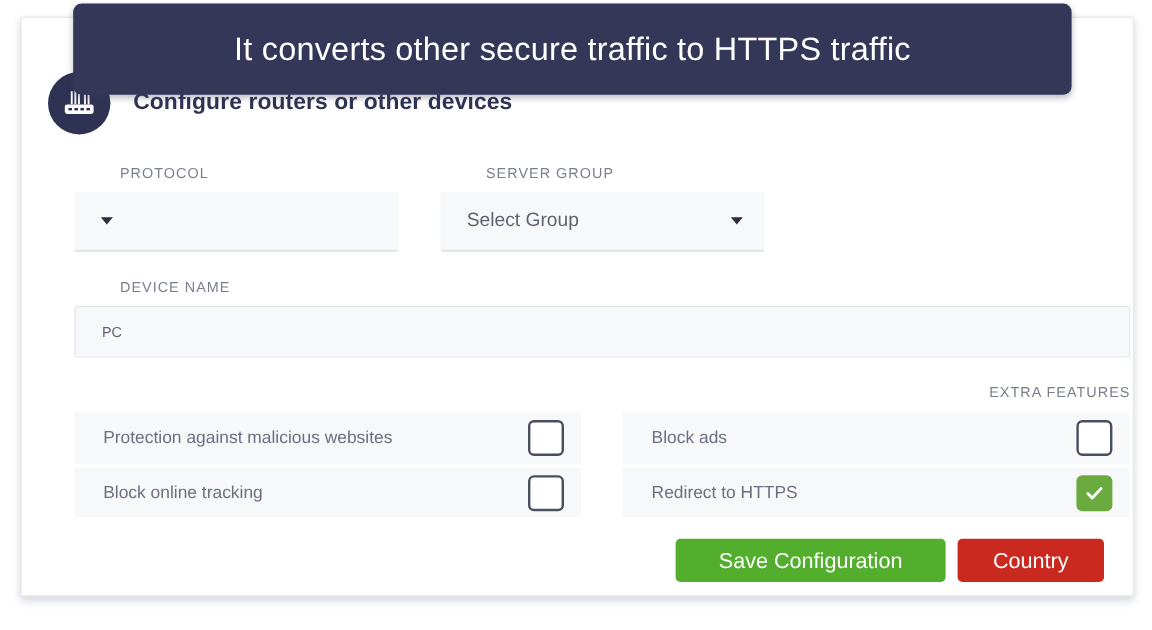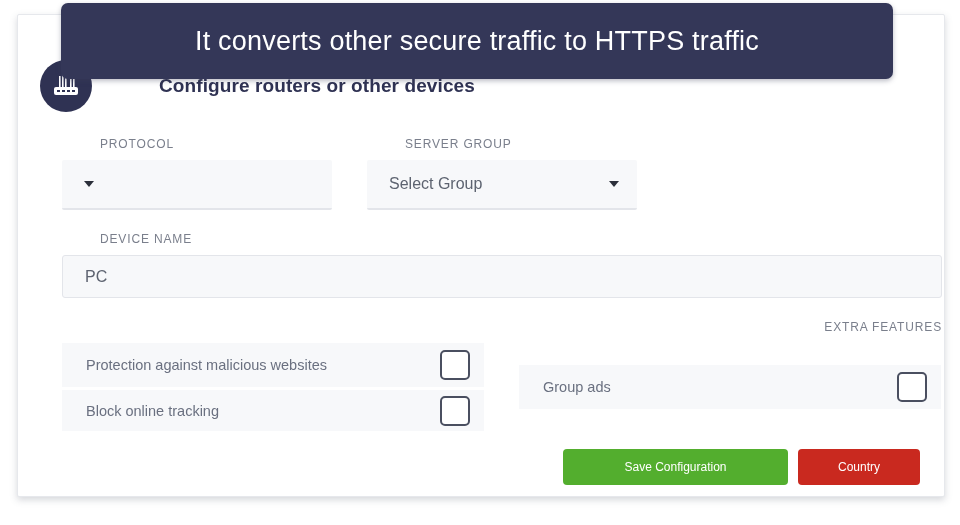--- a/index.html
+++ b/index.html
@@ -30,21 +30,20 @@
   }
 
   
   .card-header {
     position: absolute;
     left: 22px;
     top: 44px;
     height: 54px;
     display: flex;
     align-items: center;
-    gap: 48px;
   }
   .router-badge {
     width: 52px;
     height: 52px;
     border-radius: 50%;
     background: #2f3253;
     display: flex;
     align-items: center;
     justify-content: center;
     flex: 0 0 auto;
@@ -136,21 +135,21 @@
     background: #f7f8fa;
     border: 1px solid #e3e5ea;
     border-radius: 3px;
     display: flex;
     align-items: center;
     padding: 0 22px;
     box-sizing: border-box;
     width: 880px;
   }
   .text-input-value {
-    font-size: 16px;
+    font-size: 12px;
     color: #5d6370;
   }
 
   .extra-label { margin-top: 22px; text-align: right; }
 
   
   .features {
     display: flex;
     gap: 35px;
     margin-top: 4px;
@@ -197,21 +196,21 @@
     right: 24px;
     top: 434px;
     display: flex;
     gap: 10px;
     align-items: center;
   }
   .btn {
     height: 36px;
     border-radius: 4px;
     color: #ffffff;
-    font-size: 12px;
+    font-size: 18px;
     display: flex;
     align-items: center;
     justify-content: center;
     padding: 0 20px;
     box-sizing: border-box;
     white-space: nowrap;
     cursor: pointer;
   }
   .btn-save { background: #53ae2e; min-width: 225px; }
   .btn-cancel { background: #c9291f; min-width: 122px; }
@@ -282,23 +281,31 @@
         <div class="feature-row">
           <span class="feature-name">Block online tracking</span>
           <span class="checkbox">
             
           </span>
         </div>
       </div>
 
       <div class="feature-col">
         <div class="feature-row">
-          <span class="feature-name">Group ads</span>
+          <span class="feature-name">Block ads</span>
           <span class="checkbox">
             
+          </span>
+        </div>
+        <div class="feature-row">
+          <span class="feature-name">Redirect to HTTPS</span>
+          <span class="checkbox checked">
+            <svg class="tick" width="16" height="16" viewBox="0 0 16 16" aria-hidden="true">
+              <path d="M2.5 8.3 L6.2 12 L13.5 4.2" stroke="#ffffff" stroke-width="2.4" fill="none" stroke-linecap="round" stroke-linejoin="round"></path>
+            </svg>
           </span>
         </div>
       </div>
 
     </div>
   </div>
 
   <div class="actions">
     <div class="btn btn-save">Save Configuration</div>
     <div class="btn btn-cancel">Country</div>

